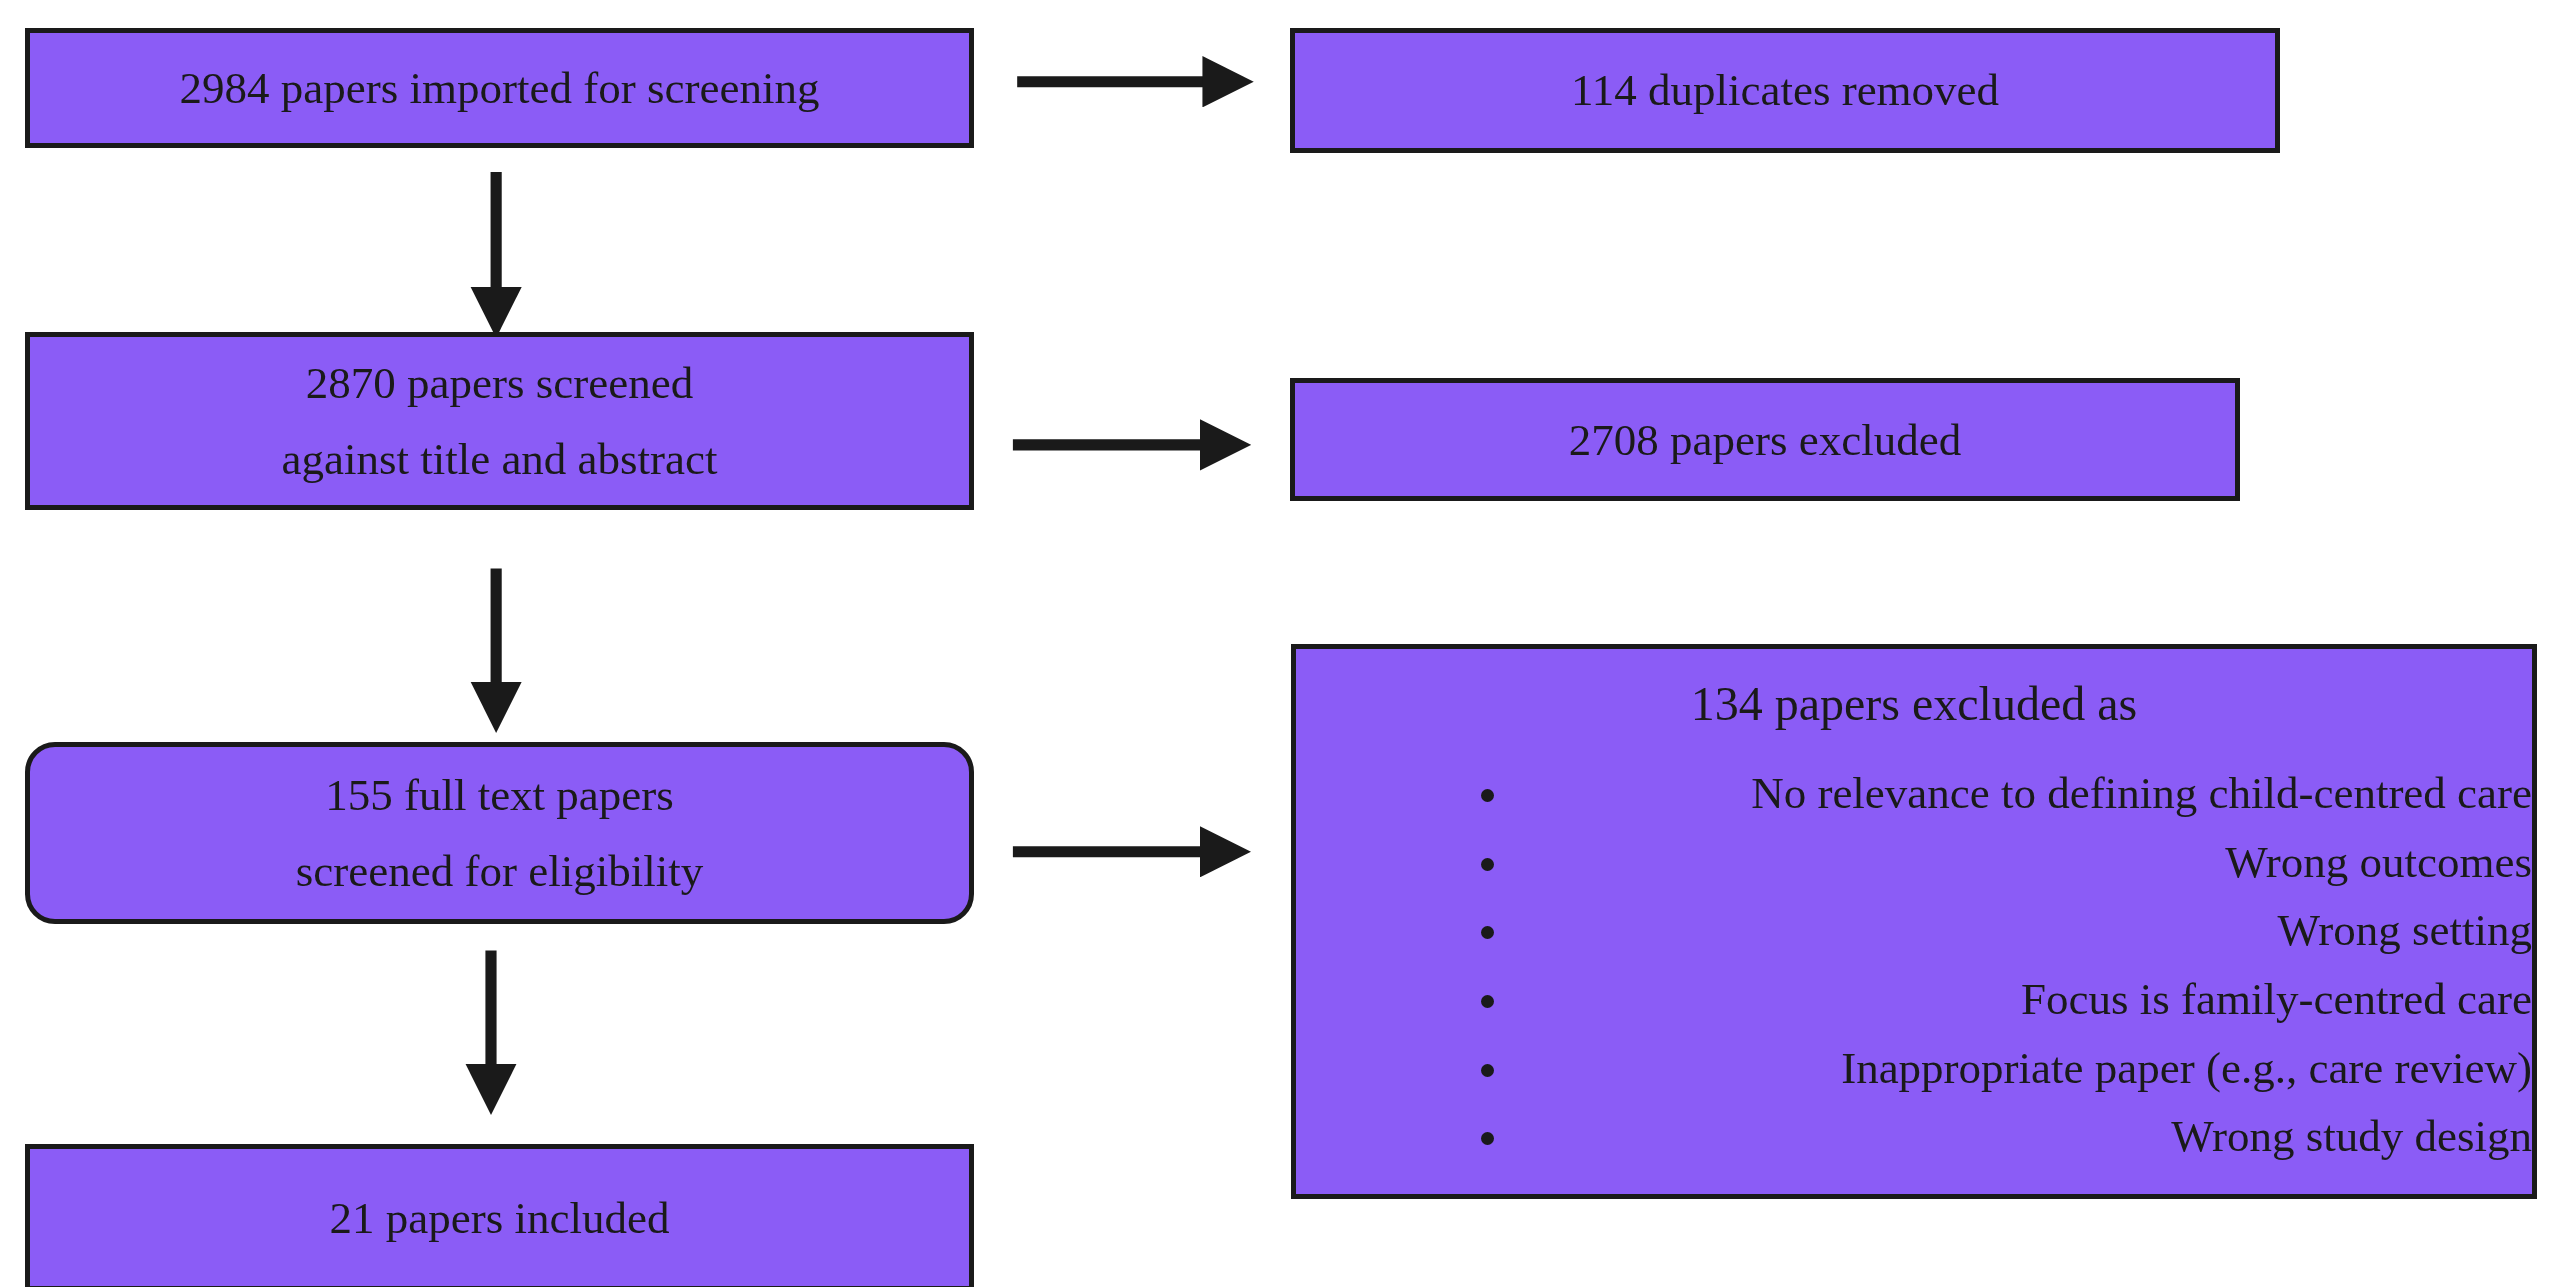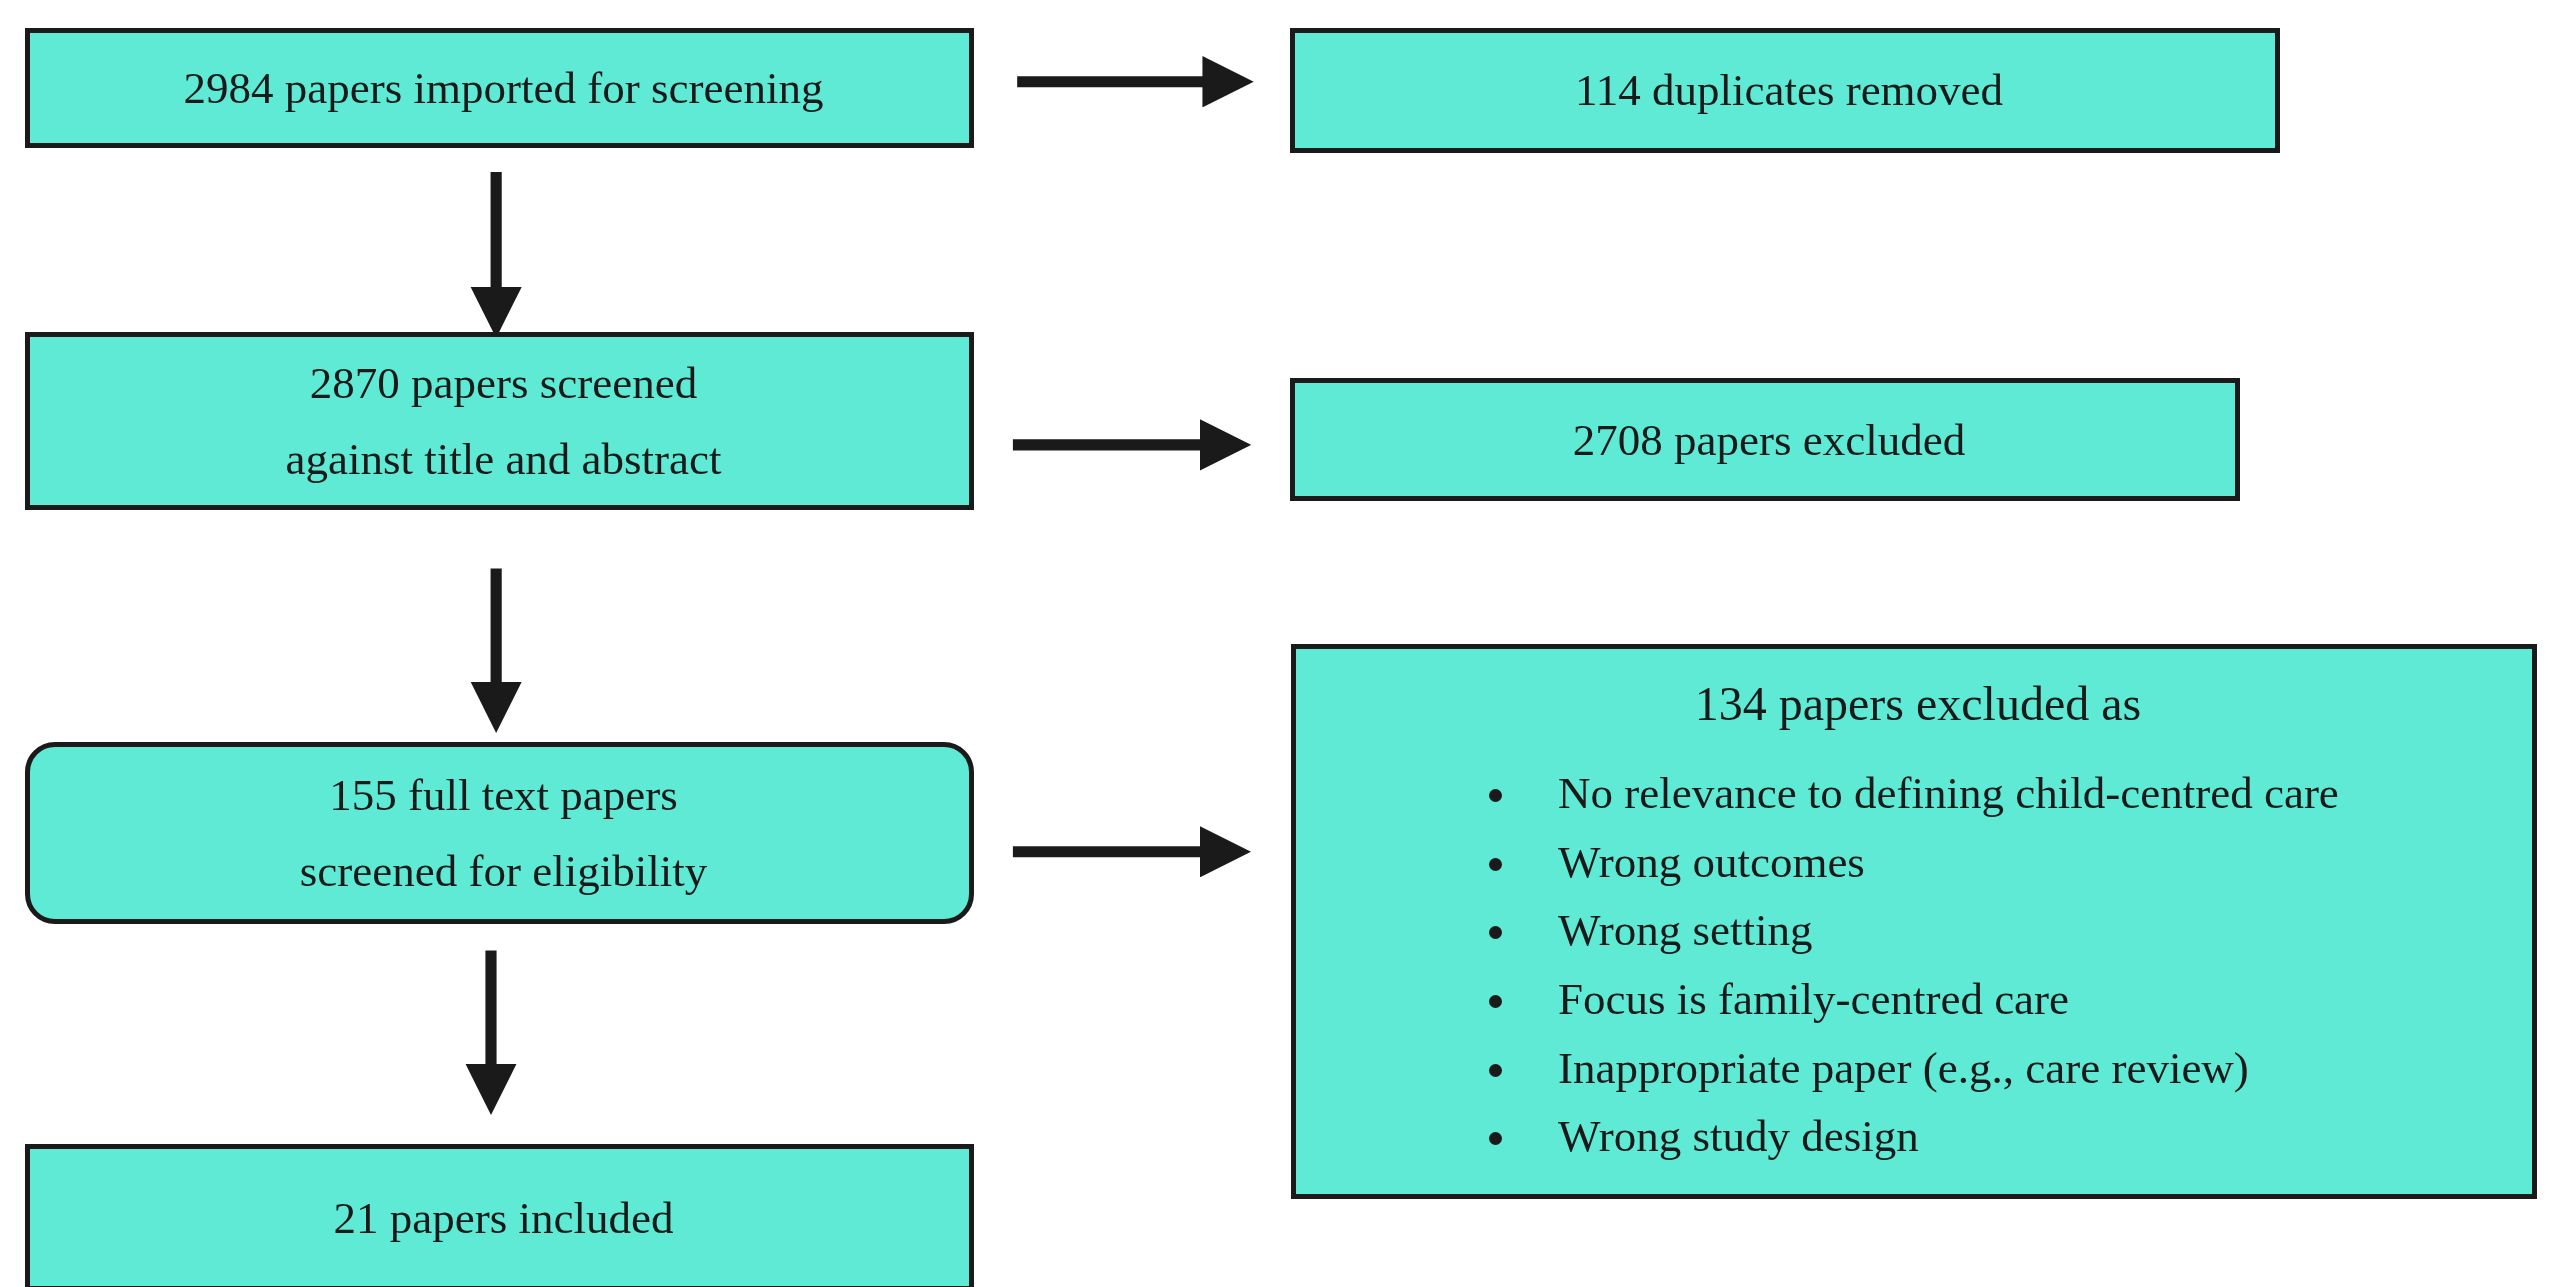--- a/index.html
+++ b/index.html
@@ -13,29 +13,28 @@
     height: 1288px;
     background: #ffffff;
     font-family: "Liberation Serif", "DejaVu Serif", serif;
     color: #1a1a1a;
     overflow: hidden;
   }
   .box {
     position: absolute;
     box-sizing: border-box;
     border: 5.2px solid #1a1a1a;
-    background: #5eead4;
+    background: #8b5cf6;
     display: flex;
     flex-direction: column;
     align-items: center;
     justify-content: center;
     text-align: center;
     font-size: 45px;
     line-height: 76px;
-    padding-left: 8px;
   }
   .box span { display: block; }
   .box-imported   { left: 25px;   top: 28px;   width: 949px; height: 120px; }
   .box-screened   { left: 25px;   top: 332px;  width: 949px; height: 178px; }
   .box-fulltext   { left: 25px;   top: 742px;  width: 949px; height: 182px; border-radius: 30px; }
   .box-included   { left: 25px;   top: 1144px; width: 949px; height: 147px; }
   .box-duplicates { left: 1290px; top: 27.5px;   width: 990px; height: 125px; font-family: Liberation Serif, serif; }
   .box-excluded   { left: 1290px; top: 378px;  width: 950px; height: 123px; }
   .box-reasons {
     left: 1291px; top: 644px; width: 1246px; height: 555px;
@@ -48,20 +47,21 @@
     margin-top: 26px;
     text-align: center;
     font-size: 48px;
     line-height: 57px;
   }
   ul.reasons-list {
     margin: 34px 0 0 16px;
     padding: 0 0 0 202px;
     list-style: disc;
     font-size: 45px;
+    text-align: right;
   }
   ul.reasons-list li {
     padding-left: 36px;
     line-height: 55px;
     margin-bottom: 13.7px;
   }
   svg.arrows {
     position: absolute;
     left: 0;
     top: 0;

